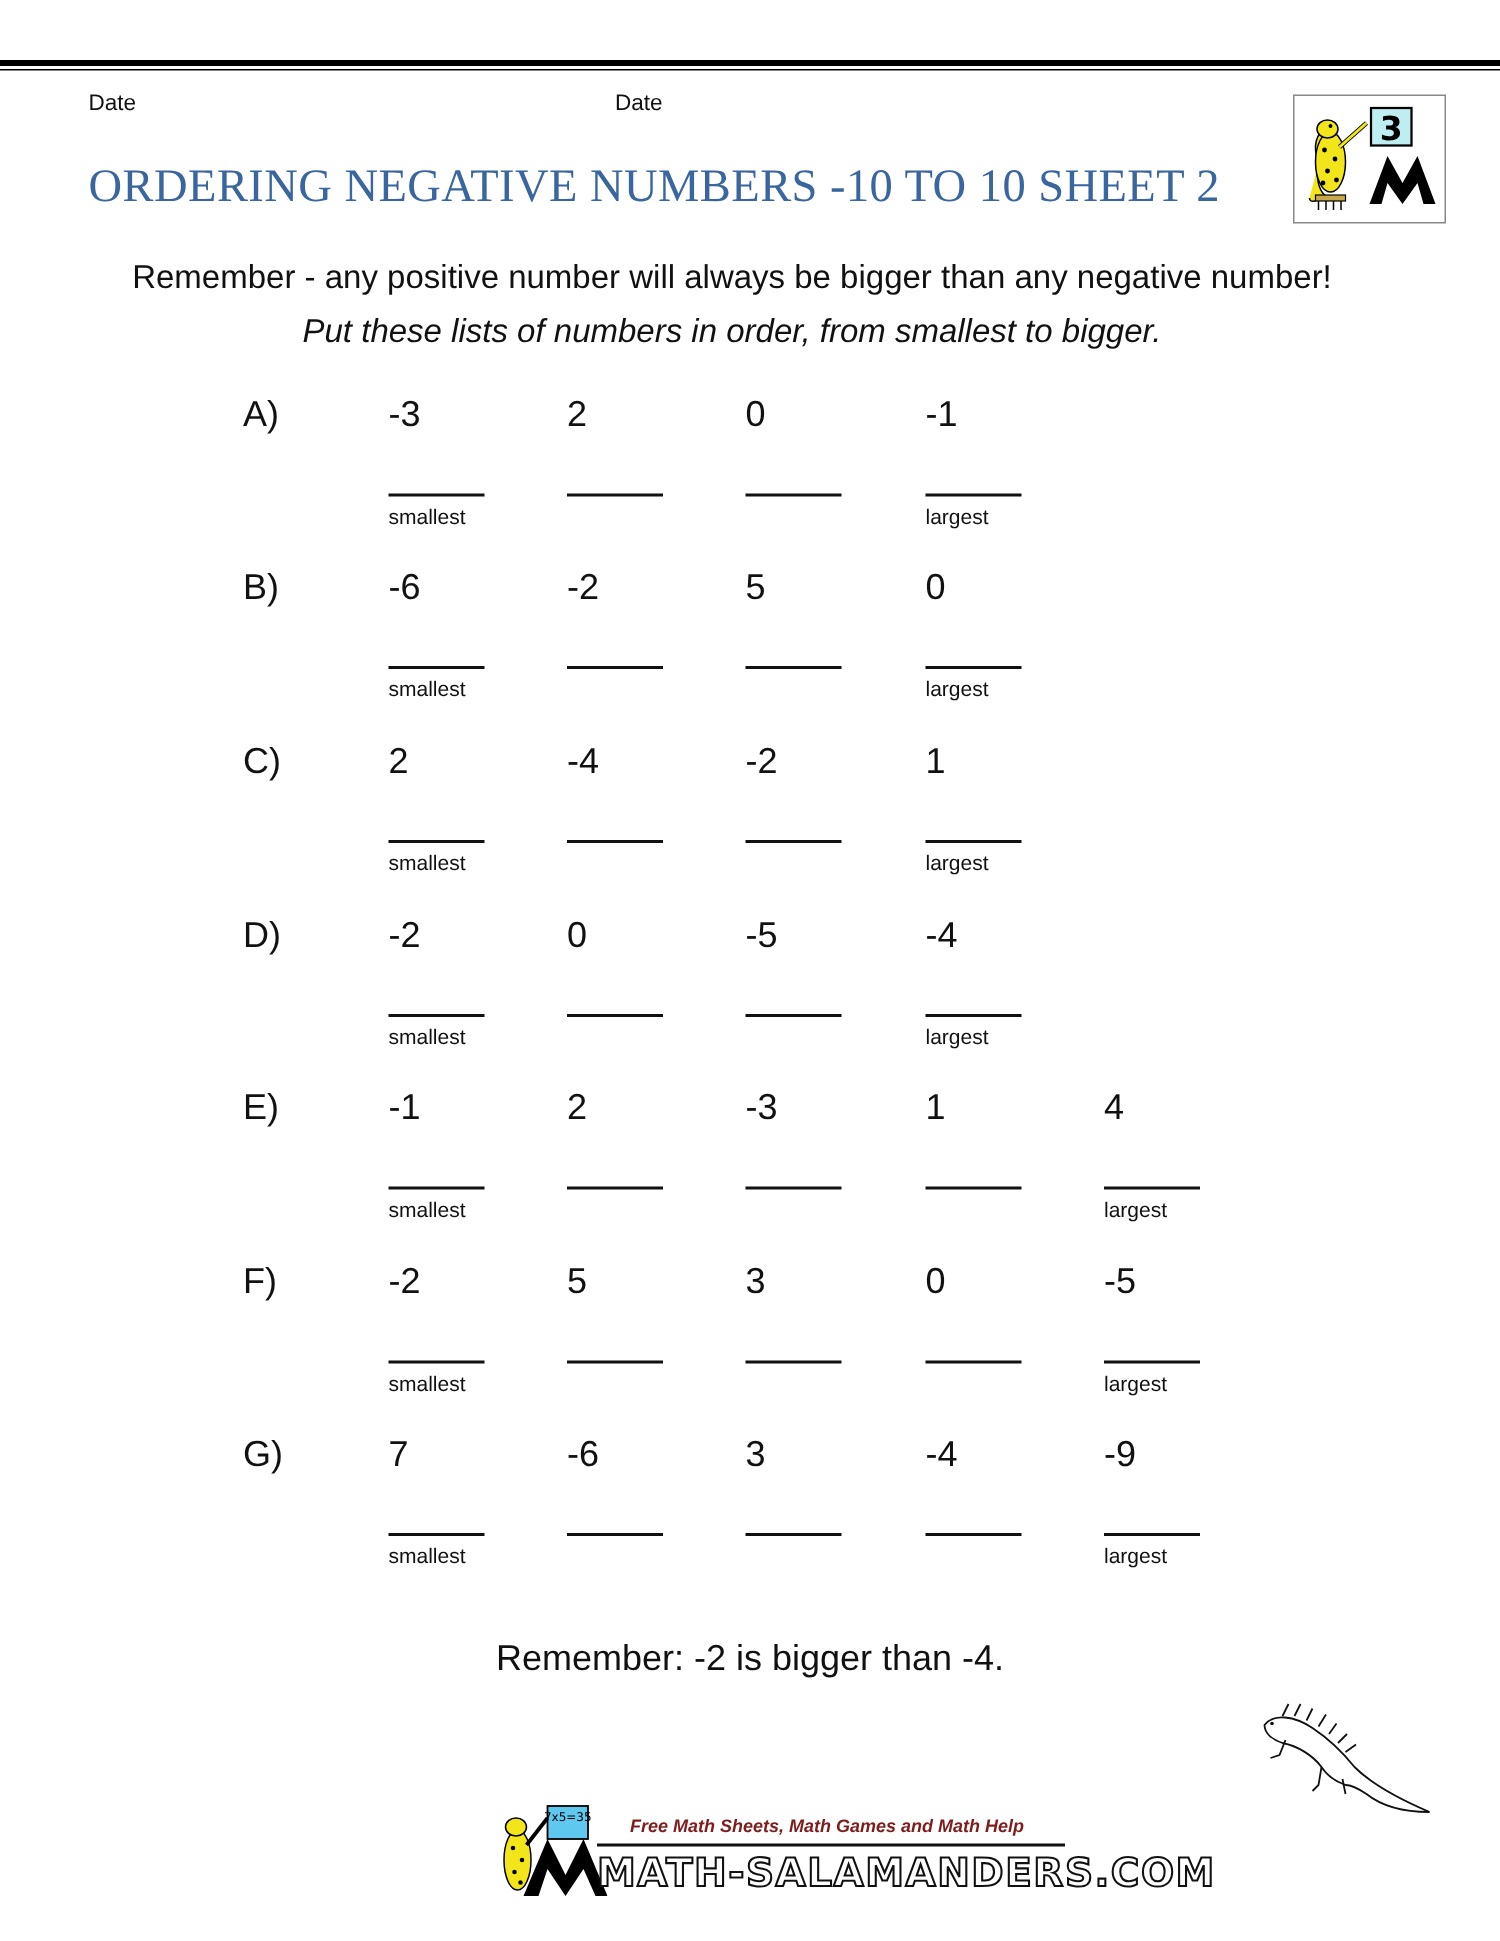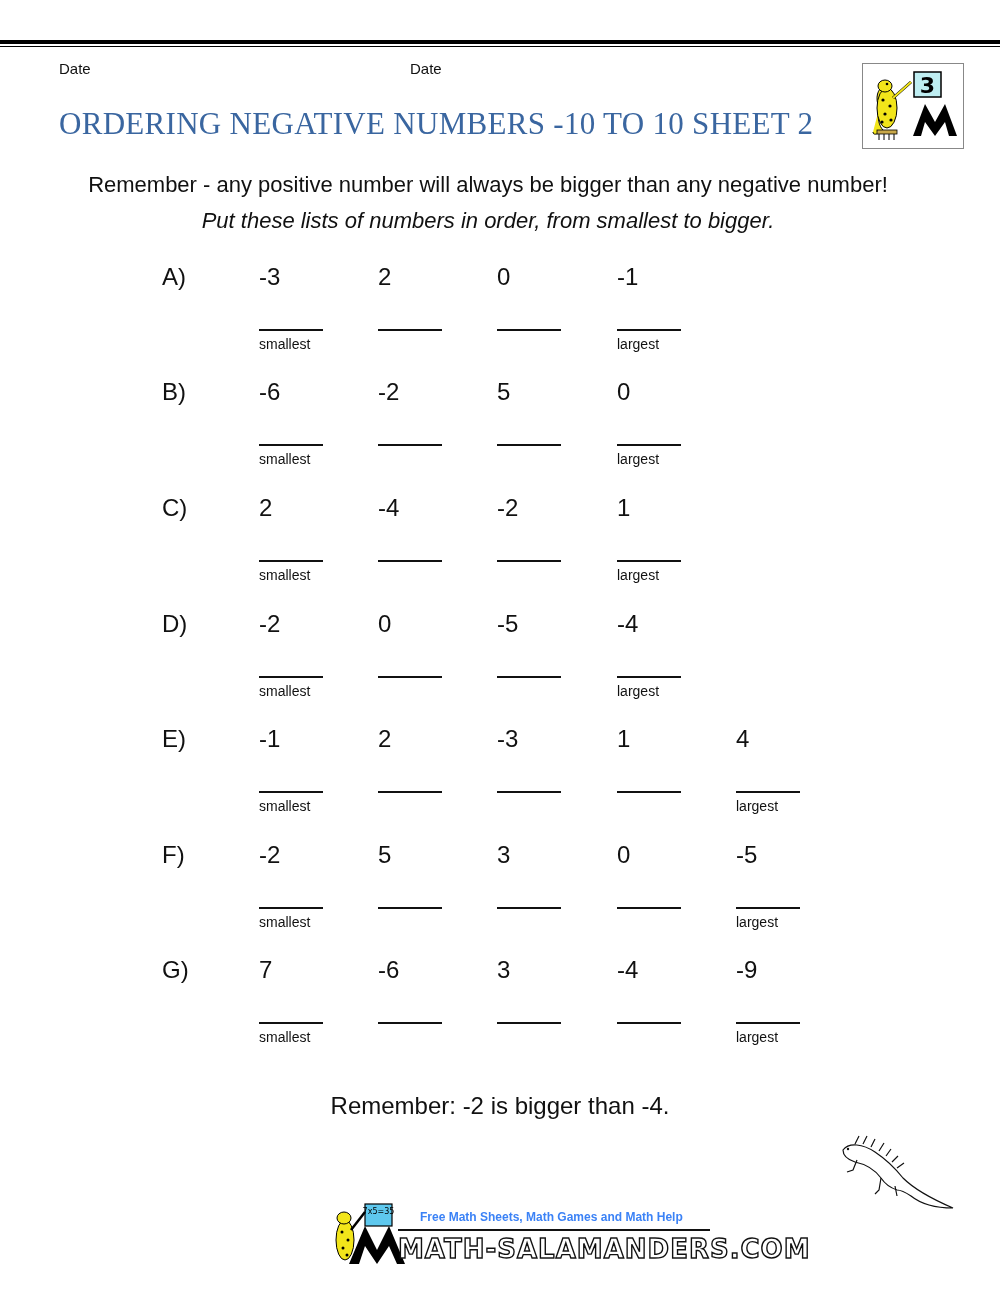--- a/index.html
+++ b/index.html
@@ -16,21 +16,21 @@
   .intro { position: absolute; left: 0; width: 976px; text-align: center; font-size: 22px; }
   .intro1 { top: 172px; }
   .intro2 { top: 208px; font-style: italic; }
   .q-label { position: absolute; left: 162px; font-size: 24px; }
   .num { position: absolute; font-size: 24px; }
   .blank { position: absolute; width: 64px; height: 2px; background: #111; }
   .hint { position: absolute; font-size: 14px; color: #111; }
   .remember { position: absolute; left: 0; width: 1000px; top: 1092px; text-align: center; font-size: 24px; }
   .salamander { position: absolute; left: 835px; top: 1130px; width: 125px; height: 85px; }
   .footer-logo { position: absolute; left: 325px; top: 1200px; width: 390px; height: 70px; }
-  .footer-tagline { position: absolute; left: 420px; top: 1210px; font-size: 12px; font-weight: bold; color: #3b82f6; }
+  .footer-tagline { position: absolute; left: 420px; top: 1210px; font-size: 12px; font-weight: bold; color: #7f1d1d; font-style: italic; }
   .footer-line { position: absolute; left: 398px; top: 1229px; width: 312px; height: 2px; background: #111; }
   .footer-site { position: absolute; left: 398px; top: 1234px; font-size: 26px; font-weight: bold; letter-spacing: 1px;
                  color: #fff; -webkit-text-stroke: 1.4px #111; font-family: "DejaVu Sans", sans-serif; white-space: nowrap; }
 </style>
 </head>
 <body>
 
 <div class="rule-thick"></div>
 <div class="rule-thin"></div>
 

